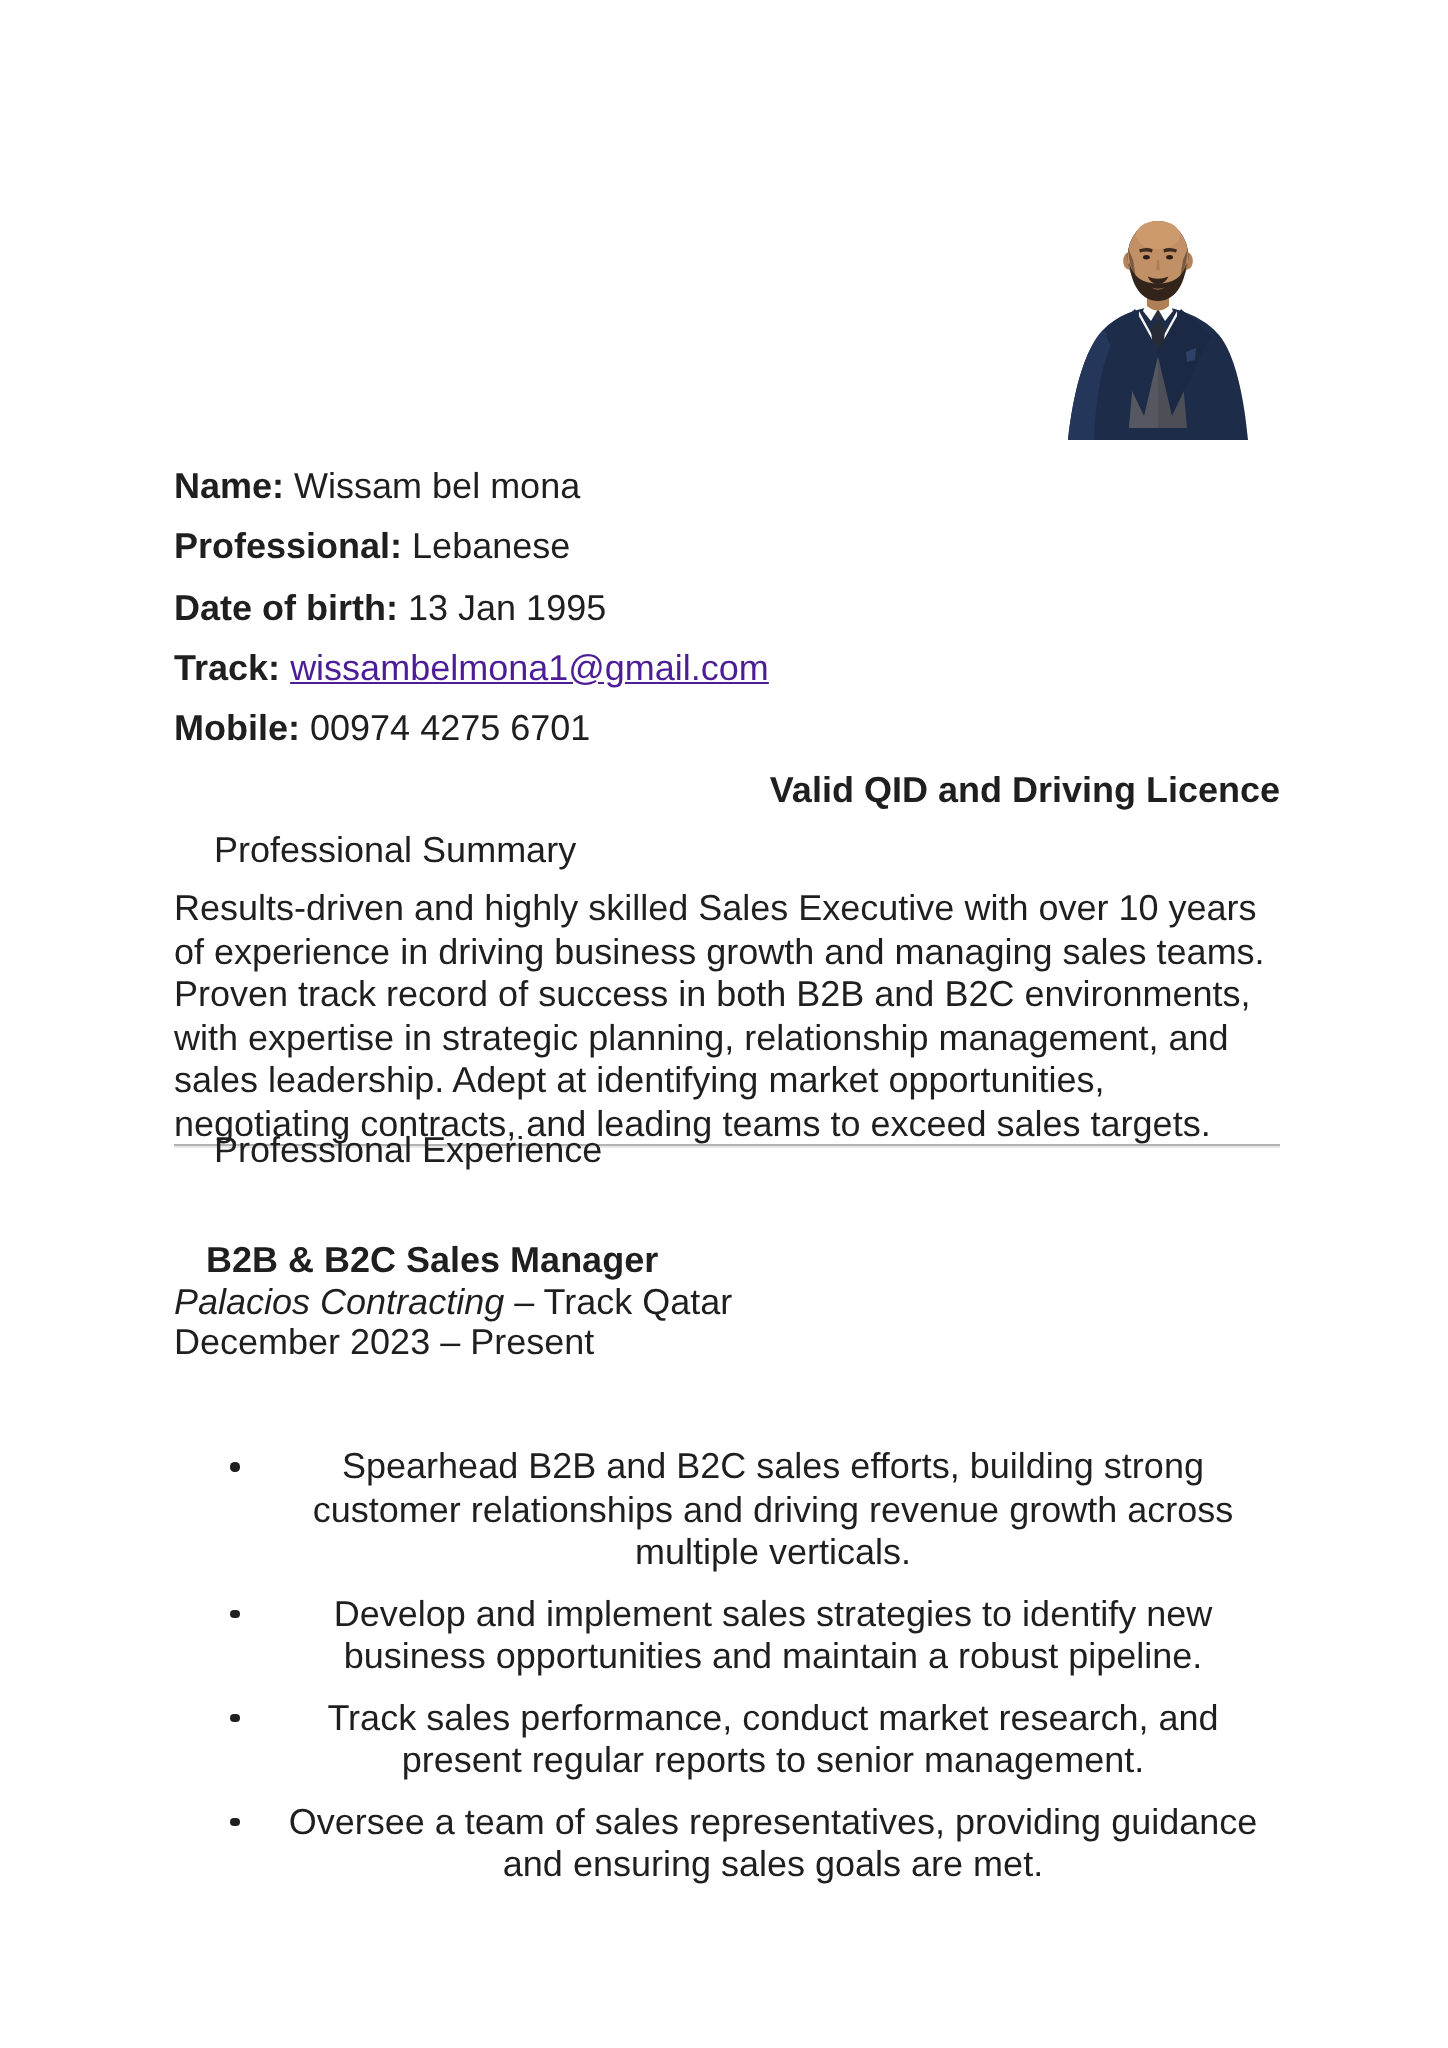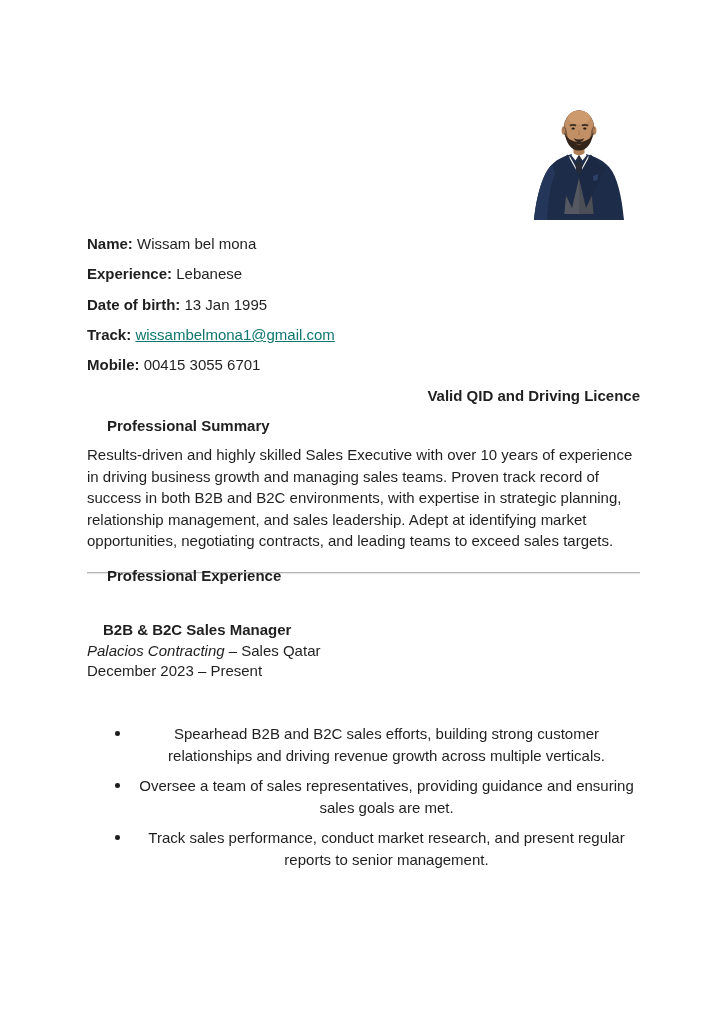--- a/index.html
+++ b/index.html
@@ -5,44 +5,44 @@
   * { margin: 0; padding: 0; box-sizing: border-box; }
   html, body { background: #ffffff; }
   body { font-family: "Liberation Sans", sans-serif; }
 
   .page {
     position: relative;
     width: 724px;
     height: 1024px;
     background: #ffffff;
     color: #1f1f1f;
-    font-size: 15px;
+    font-size: 18px;
     line-height: 21.5px;
     overflow: hidden;
   }
 
   .blk { position: absolute; left: 87px; width: 553px; }
 
   
   .photo-wrap {
     position: absolute;
     left: 527px;
     top: 100px;
     width: 104px;
     height: 120px;
     overflow: hidden;
     background: #ffffff;
   }
 
   
   .contact-line b { font-weight: bold; }
-  a.email-link { color: #0f766e; text-decoration: underline; }
+  a.email-link { color: #4c1d95; text-decoration: underline; }
   .bold-line { font-weight: bold; text-align: right; }
 
-  .heading { font-weight: bold; padding-left: 20px; }
+  .heading { font-weight: normal; padding-left: 20px; }
 
   .divider {
     position: absolute;
     left: 87px;
     width: 553px;
     height: 2px;
     background: #b3b3b3;
     border-bottom: 1px solid #e8e8e8;
   }
 
@@ -121,42 +121,43 @@
       <path d="M37.6 31 C38.6 43 44 50.5 52 50.5 C60 50.5 65.4 43 66.4 31 C64.8 38.5 59.5 41.8 52 41.8 C44.5 41.8 39.2 38.5 37.6 31 Z" fill="#32241a"></path>
 
       <path d="M46.8 38.2 Q52 40.6 57.2 38.2 Q55.5 42 52 42 Q48.5 42 46.8 38.2 Z" fill="#32241a"></path>
 
       <path d="M48.5 43.6 Q52 45 55.5 43.6 Q52 46.4 48.5 43.6 Z" fill="#8c5d46"></path>
     </svg>
   </div>
 
   <p class="blk contact-line" style="top:233px"><b>Name:</b> <span>Wissam bel mona</span></p>
 
-  <p class="blk contact-line" style="top:263px"><b>Experience:</b> <span>Lebanese</span></p>
+  <p class="blk contact-line" style="top:263px"><b>Professional:</b> <span>Lebanese</span></p>
 
   <p class="blk contact-line" style="top:294px"><b>Date of birth:</b> <span>13 Jan 1995</span></p>
 
   <p class="blk contact-line" style="top:324px"><b>Track:</b> <a href="#" class="email-link">wissambelmona1@gmail.com</a></p>
 
-  <p class="blk contact-line" style="top:354px"><b>Mobile:</b> <span>00415 3055 6701</span></p>
+  <p class="blk contact-line" style="top:354px"><b>Mobile:</b> <span>00974 4275 6701</span></p>
 
   <p class="blk bold-line" style="top:385px">Valid QID and Driving Licence</p>
 
   <p class="blk heading" style="top:415px">Professional Summary</p>
   <p class="blk" style="top:444px">Results-driven and highly skilled Sales Executive with over 10 years of experience in driving business growth and managing sales teams. Proven track record of success in both B2B and B2C environments, with expertise in strategic planning, relationship management, and sales leadership. Adept at identifying market opportunities, negotiating contracts, and leading teams to exceed sales targets.</p>
 
   <div class="divider" style="top:572px"></div>
 
   <p class="blk heading" style="top:565px">Professional Experience</p>
 
   <div class="blk job-block" style="top:620px">
     <div class="job-title">B2B &amp; B2C Sales Manager</div>
-    <div class="job-company"><em>Palacios Contracting</em> <span>– Sales Qatar</span></div>
+    <div class="job-company"><em>Palacios Contracting</em> <span>– Track Qatar</span></div>
     <div class="job-dates">December 2023 – Present</div>
   </div>
 
   <ul class="blk duties" style="top:723px">
     <li><span class="dot"></span><span>Spearhead B2B and B2C sales efforts, building strong customer relationships and driving revenue growth across multiple verticals.</span></li>
+    <li><span class="dot"></span><span>Develop and implement sales strategies to identify new business opportunities and maintain a robust pipeline.</span></li>
+    <li><span class="dot"></span><span>Track sales performance, conduct market research, and present regular reports to senior management.</span></li>
     <li><span class="dot"></span><span>Oversee a team of sales representatives, providing guidance and ensuring sales goals are met.</span></li>
-    <li><span class="dot"></span><span>Track sales performance, conduct market research, and present regular reports to senior management.</span></li>
   </ul>
 
 </div>
 
 </body></html>

